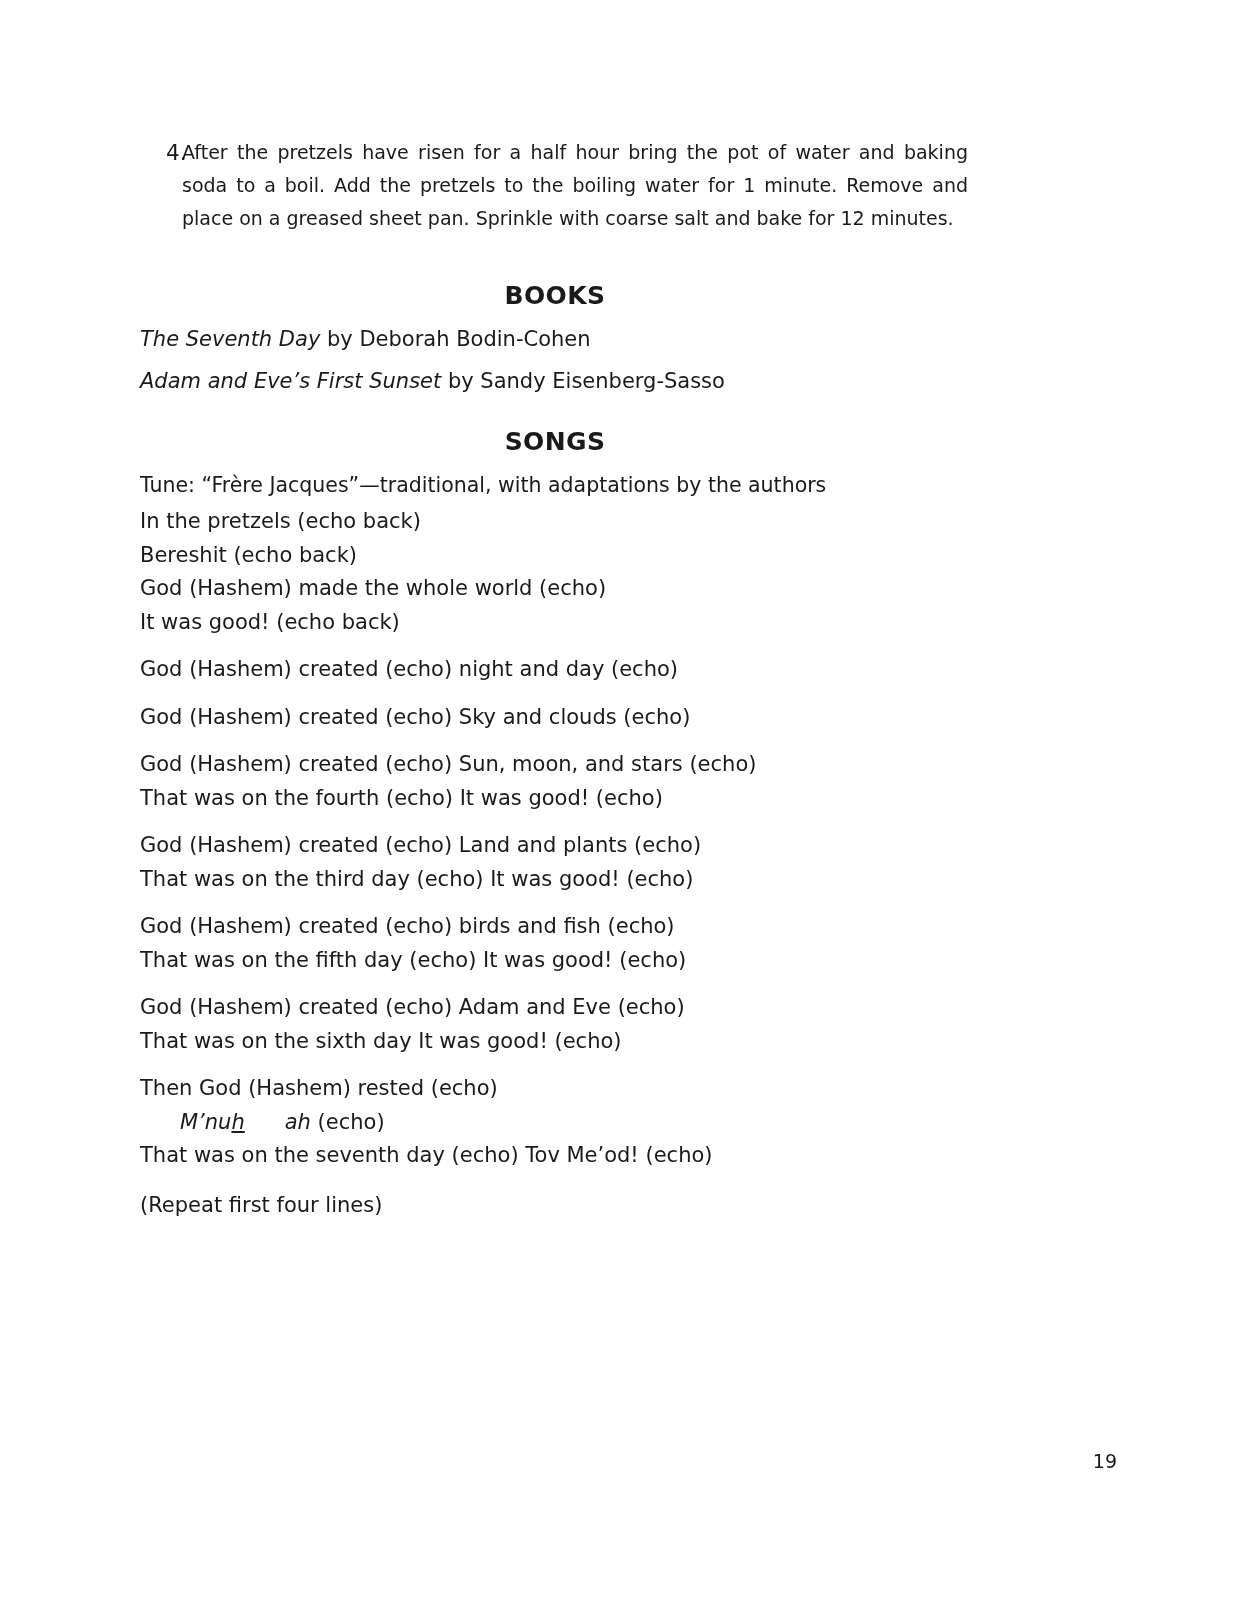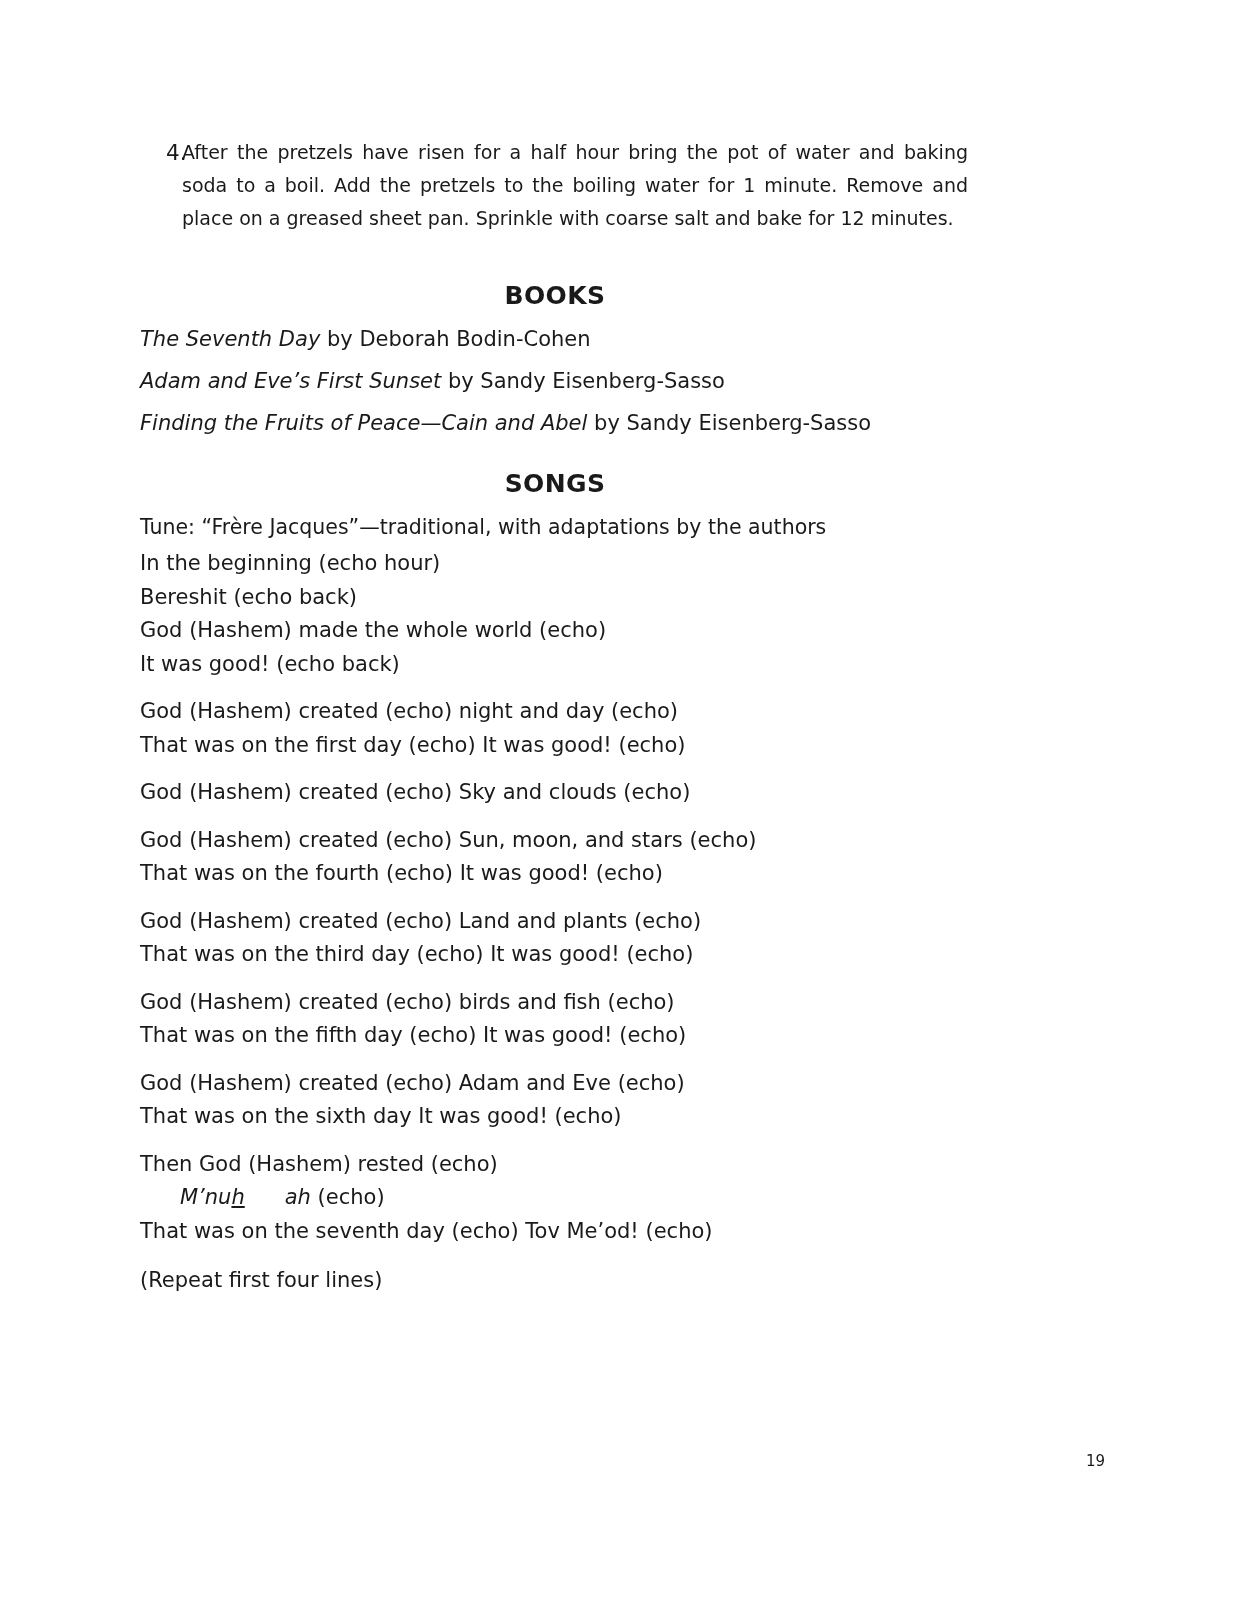--- a/index.html
+++ b/index.html
@@ -97,23 +97,23 @@
     text-decoration: underline;
     font-style: italic;
   }
   .closing-line {
     font-size: 21px;
     line-height: 33.5px;
     margin-top: 16px;
   }
   .page-number {
     position: absolute;
-    right: 138px;
+    right: 126px;
     bottom: 148px;
-    font-size: 15px;
+    font-size: 19px;
     line-height: 22px;
     color: #1a1a1a;
   }
 </style>
 </head>
 <body>
 
 <div class="page">
   <div class="content">
 
@@ -123,38 +123,34 @@
     </div>
 
     <h2 class="section">BOOKS</h2>
 
     <div class="book-line">
       <span class="title">The Seventh Day</span><span> by Deborah Bodin-Cohen</span>
     </div>
     <div class="book-line">
       <span class="title">Adam and Eve’s First Sunset</span><span> by Sandy Eisenberg-Sasso</span>
     </div>
-    <div class="book-line">
-      <span class="title">Finding the Fruits of Peace—Cain and Abel</span><span> by Sandy Eisenberg-Sasso</span>
-    </div>
 
     <div class="songs-block">
       <h2 class="section">SONGS</h2>
       <p class="tune-line">Tune: “Frère Jacques”—traditional, with adaptations by the authors</p>
 
       <div class="lyric-group">
-        <div class="lyric-line">In the beginning (echo hour)</div>
+        <div class="lyric-line">In the pretzels (echo back)</div>
         <div class="lyric-line">Bereshit (echo back)</div>
         <div class="lyric-line">God (Hashem) made the whole world (echo)</div>
         <div class="lyric-line">It was good! (echo back)</div>
       </div>
 
       <div class="lyric-group">
         <div class="lyric-line">God (Hashem) created (echo) night and day (echo)</div>
-        <div class="lyric-line">That was on the first day (echo) It was good! (echo)</div>
       </div>
 
       <div class="lyric-group">
         <div class="lyric-line">God (Hashem) created (echo) Sky and clouds (echo)</div>
       </div>
 
       <div class="lyric-group">
         <div class="lyric-line">God (Hashem) created (echo) Sun, moon, and stars (echo)</div>
         <div class="lyric-line">That was on the fourth (echo) It was good! (echo)</div>
       </div>

